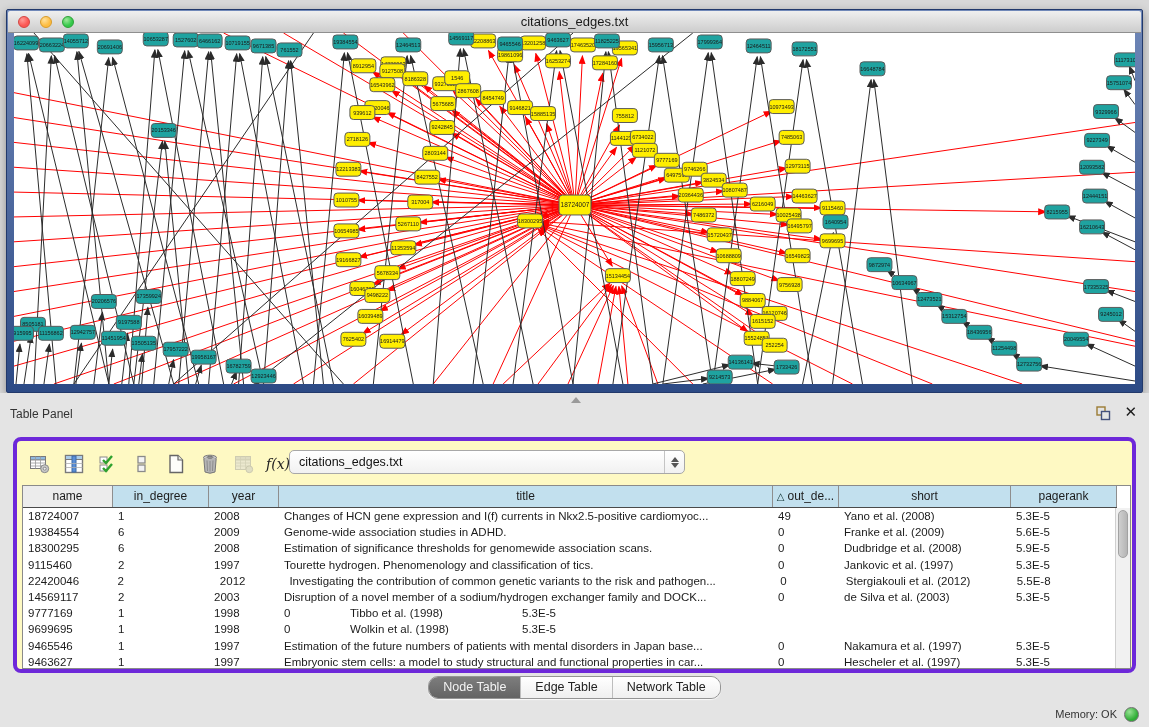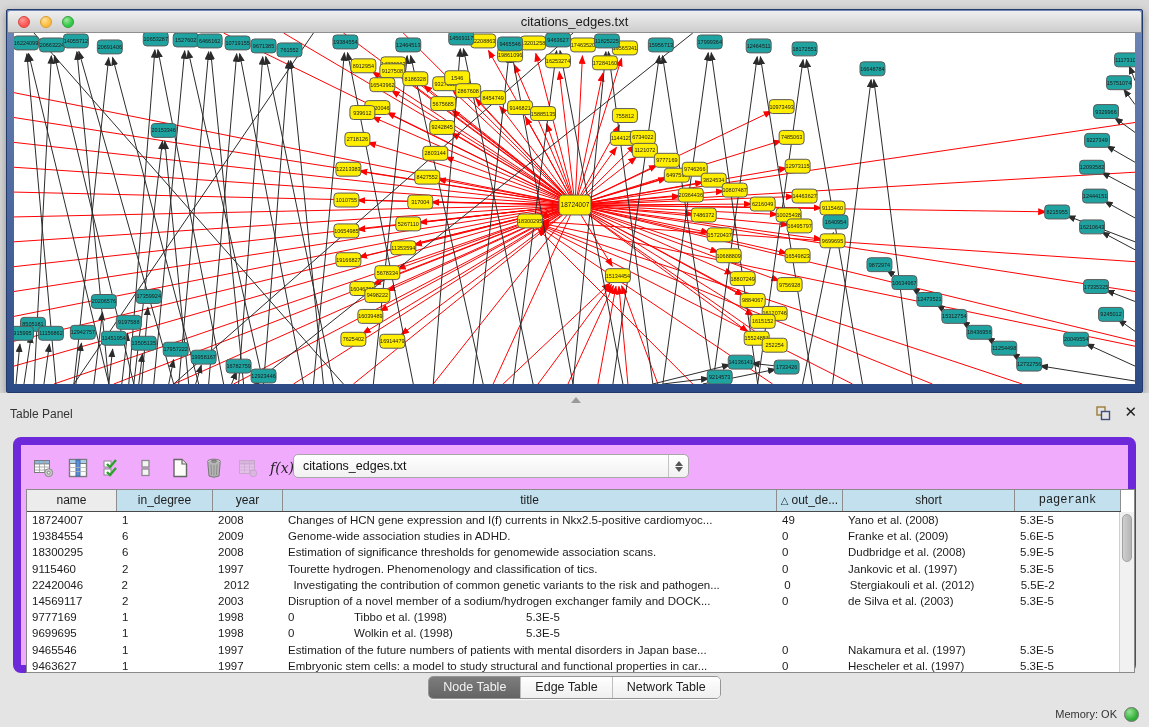--- a/index.html
+++ b/index.html
@@ -37,21 +37,21 @@
   .tp-title{ position:absolute; left:10px; top:14px; font-size:12px; color:#333; }
   .tp-caret{ position:absolute; left:571px; top:4px; width:0; height:0;
     border-left:5px solid transparent; border-right:5px solid transparent; border-bottom:6px solid #9a9a9a; }
   .tp-float{ position:absolute; right:38px; top:12px; width:16px; height:16px; cursor:pointer; }
   .tp-close{ position:absolute; right:12px; top:10px; font-size:15px; font-weight:bold; color:#1a1a1a; cursor:pointer; }
   .lower-bg{ position:absolute; left:0; top:393px; width:1149px; height:334px; background:#e4e4e4; z-index:-1; }
 
   
   .panel-box{
     position:absolute; left:13px; top:437px; width:1123px; height:236px;
-    background:#f0abfc; border:8px solid #6d28d9; border-radius:8px;
+    background:#fef9c3; border:4px solid #6d28d9; border-radius:8px;
   }
   .toolbar{ position:absolute; left:10px; top:6px; height:34px; display:flex; align-items:center; gap:8px; }
   .tool-btn{ width:26px; height:26px; display:flex; align-items:center; justify-content:center; cursor:pointer; }
   .fx-label{ font-family:"DejaVu Serif","Liberation Serif",serif; font-style:italic; font-size:14px; color:#222; }
   .combo{
     position:absolute; left:272px; top:9px; width:396px; height:24px;
     background:linear-gradient(#ffffff,#f1f1f1); border:1px solid #a8a8a8; border-radius:5px;
     font-size:12.5px; color:#111; line-height:22px; padding-left:9px; cursor:pointer;
   }
   .combo .stepper{
@@ -81,21 +81,21 @@
   }
   .vscroll{
     position:absolute; right:0; top:22px; bottom:0; width:15px;
     background:#f1f1f1; border-left:1px solid #cfcfcf;
   }
   .vthumb{ position:absolute; left:2px; top:2px; width:10px; height:48px; border-radius:5px;
     background:linear-gradient(90deg,#cfcfcf,#b5b5b5); border:1px solid #a2a2a2; }
 
   
   .tabbar{ position:absolute; left:0; top:676px; width:1149px; display:flex; justify-content:center; }
-  .segmented{ display:inline-flex; border:1px solid #949494; border-radius:5px; overflow:hidden;
+  .segmented{ display:inline-flex; border:1px solid #949494; border-radius:10px; overflow:hidden;
     box-shadow:0 1px 1px rgba(255,255,255,.8), inset 0 0 1px rgba(0,0,0,.1); }
   .segment{ padding:0 14px; height:21px; line-height:21px; font-size:12.5px; color:#222;
     background:linear-gradient(#ffffff,#efefef); border-left:1px solid #bdbdbd; cursor:pointer; }
   .segment:first-child{ border-left:none; }
   .segment.active{ background:linear-gradient(#7d7d7d,#646464); color:#f3f3f3; }
 
   
   .statusbar{ position:absolute; left:0; bottom:0; width:1149px; height:26px; }
   .mem-label{ position:absolute; right:32px; bottom:7px; font-size:11px; color:#333; }
   .mem-dot{ position:absolute; right:10px; bottom:5px; width:15px; height:15px; border-radius:50%;
@@ -920,21 +920,21 @@
   </div>
 
   <div class="table-wrap">
     <div class="thead" id="thead">
         <div class="th plain" style="width: 90px;">name</div>
         <div class="th" style="width: 96px;">in_degree</div>
         <div class="th" style="width: 70px;">year</div>
         <div class="th" style="width: 494px;">title</div>
         <div class="th" style="width: 66px;"><span class="sort-tri">△</span>out_de...</div>
         <div class="th" style="width: 172px;">short</div>
-        <div class="th" style="width: 106px; font-family: Liberation Mono, monospace;">pagerank</div>
+        <div class="th" style="width: 106px;">pagerank</div>
       </div>
     <div class="tbody" id="tbody">
         <div class="tr">
           <div class="td" style="width: 90px;">18724007</div>
           <div class="td" style="width: 96px;">1</div>
           <div class="td" style="width: 70px;">2008</div>
           <div class="td" style="width: 494px;">Changes of HCN gene expression and I(f) currents in Nkx2.5-positive cardiomyoc...</div>
           <div class="td" style="width: 66px;">49</div>
           <div class="td" style="width: 172px;">Yano et al. (2008)</div>
           <div class="td" style="width: 106px;">5.3E-5</div>
@@ -966,21 +966,21 @@
           <div class="td" style="width: 172px;">Jankovic et al. (1997)</div>
           <div class="td" style="width: 106px;">5.3E-5</div>
         </div>
         <div class="tr">
           <div class="td" style="width: 90px;">22420046</div>
           <div class="td" style="width: 96px;">2</div>
           <div class="td" style="width: 70px; margin-left: 7px;">2012</div>
           <div class="td" style="width: 494px;">Investigating the contribution of common genetic variants to the risk and pathogen...</div>
           <div class="td" style="width: 66px;">0</div>
           <div class="td" style="width: 172px;">Stergiakouli et al. (2012)</div>
-          <div class="td" style="width: 106px;">5.5E-2</div>
+          <div class="td" style="width: 106px;">5.5E-8</div>
         </div>
         <div class="tr">
           <div class="td" style="width: 90px;">14569117</div>
           <div class="td" style="width: 96px;">2</div>
           <div class="td" style="width: 70px;">2003</div>
           <div class="td" style="width: 494px;">Disruption of a novel member of a sodium/hydrogen exchanger family and DOCK...</div>
           <div class="td" style="width: 66px;">0</div>
           <div class="td" style="width: 172px;">de Silva et al. (2003)</div>
           <div class="td" style="width: 106px;">5.3E-5</div>
         </div>

